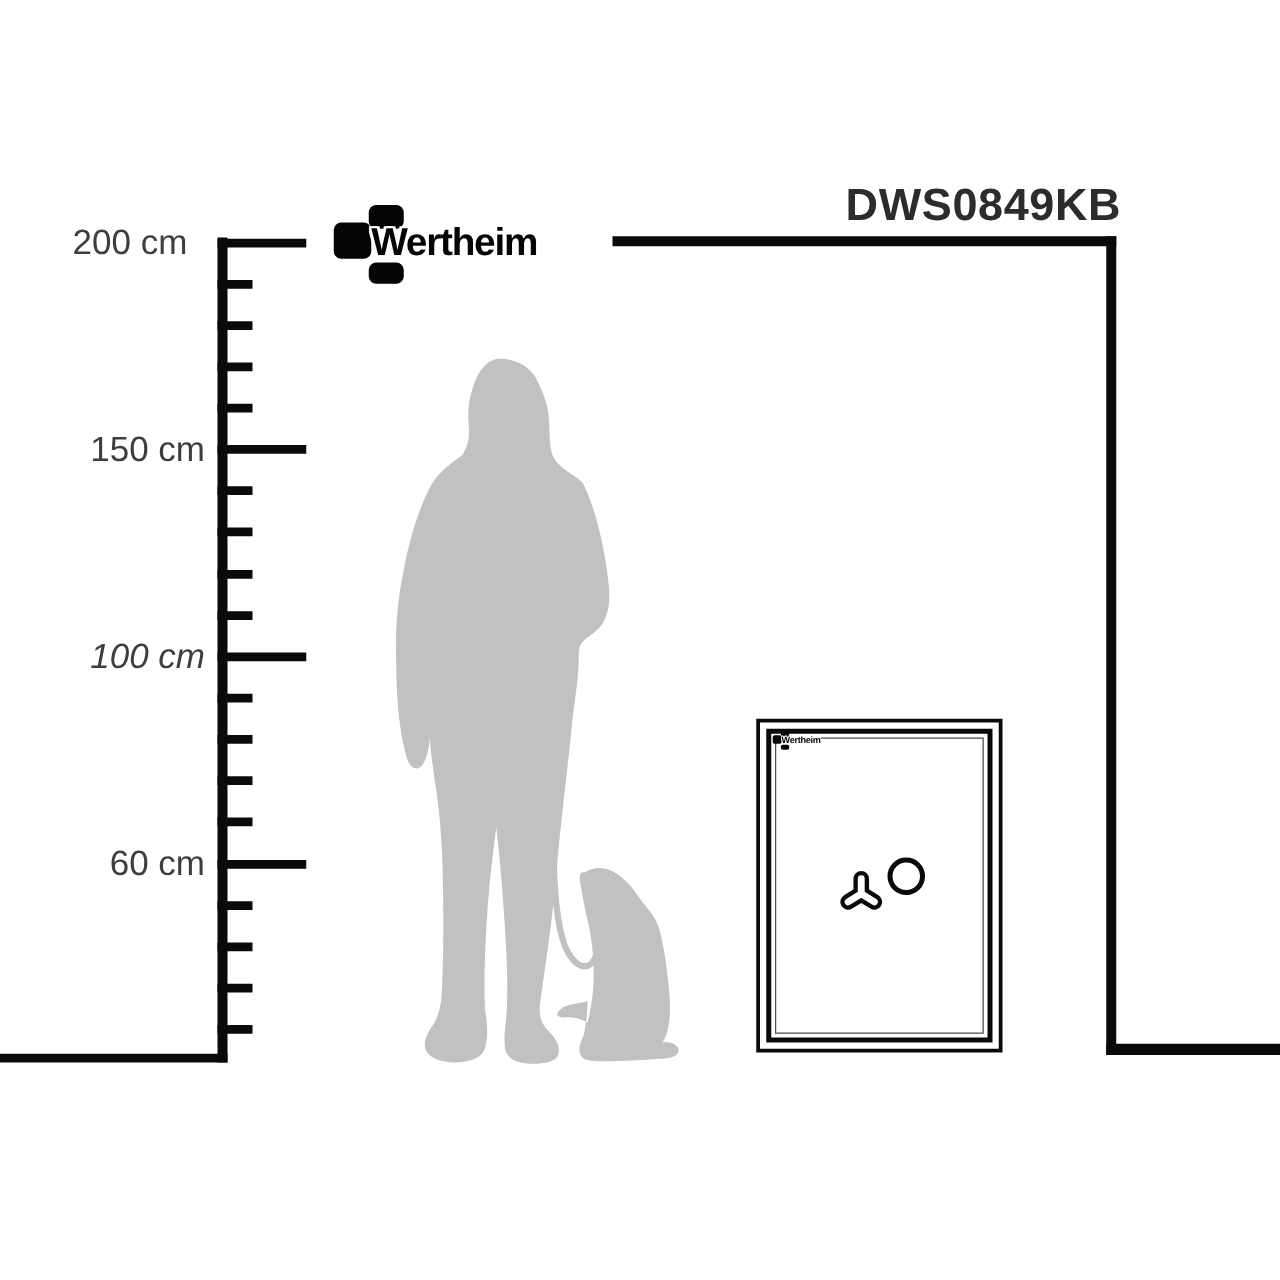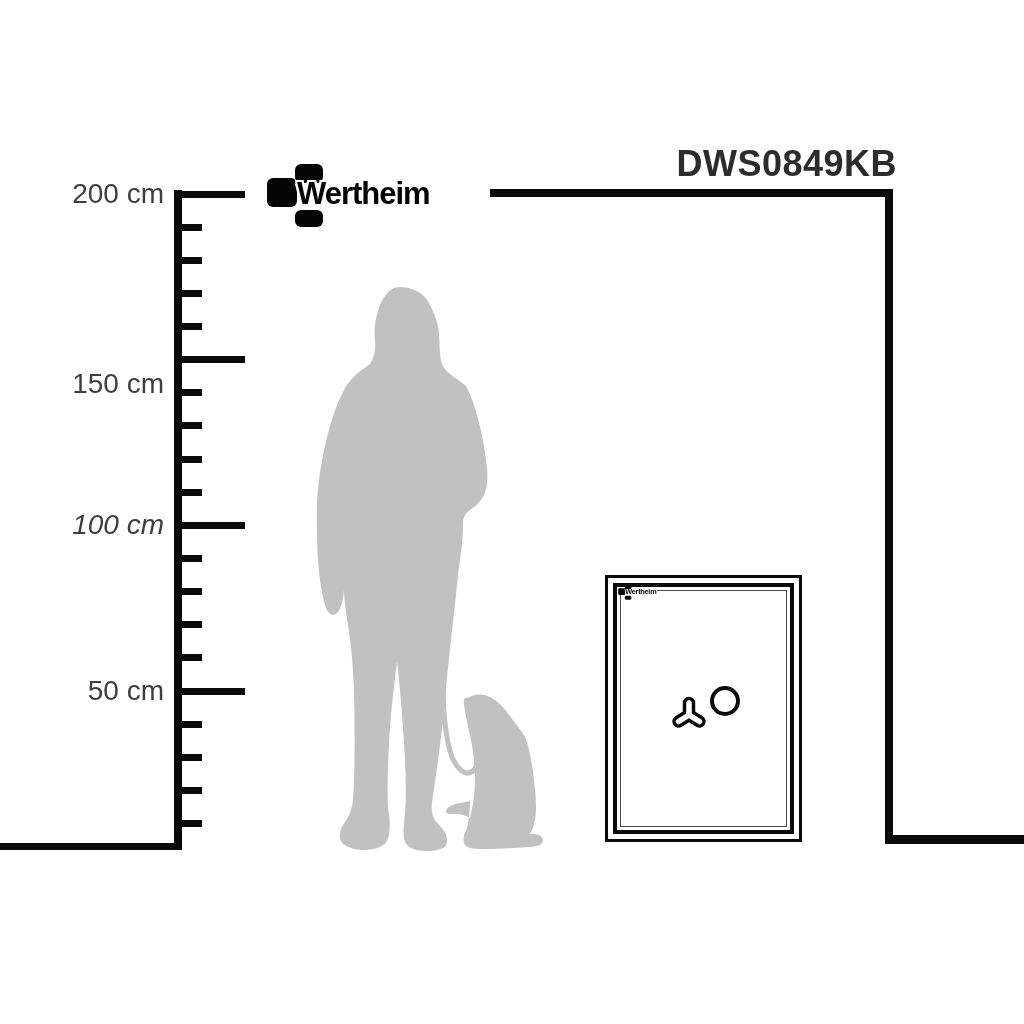--- a/index.html
+++ b/index.html
@@ -51,39 +51,39 @@
   #figures{left:0;top:0;}
 </style>
 </head>
 <body>
 
 <div id="stage">
 
   <div id="ruler-line" class="abs"></div>
   <div id="ticks">
       <div class="abs tick major" style="top: 190.5px;"></div>
-      <div class="abs tick-label" style="top: 178px;">200 cm</div>
+      <div class="abs tick-label" style="top: 178px; text-align: center;">200 cm</div>
       <div class="abs tick minor" style="top: 223.64px;"></div>
       <div class="abs tick minor" style="top: 256.78px;"></div>
       <div class="abs tick minor" style="top: 289.92px;"></div>
       <div class="abs tick minor" style="top: 323.06px;"></div>
       <div class="abs tick major" style="top: 356.2px;"></div>
-      <div class="abs tick-label" style="top: 343.7px; margin-top: 24px;">150 cm</div>
+      <div class="abs tick-label" style="top: 343.7px;">150 cm</div>
       <div class="abs tick minor" style="top: 389.34px;"></div>
       <div class="abs tick minor" style="top: 422.48px;"></div>
       <div class="abs tick minor" style="top: 455.62px;"></div>
       <div class="abs tick minor" style="top: 488.76px;"></div>
       <div class="abs tick major" style="top: 521.9px;"></div>
       <div class="abs tick-label" style="top: 509.4px; font-style: italic;">100 cm</div>
       <div class="abs tick minor" style="top: 555.04px;"></div>
       <div class="abs tick minor" style="top: 588.18px;"></div>
       <div class="abs tick minor" style="top: 621.32px;"></div>
       <div class="abs tick minor" style="top: 654.46px;"></div>
       <div class="abs tick major" style="top: 687.6px;"></div>
-      <div class="abs tick-label" style="top: 675.1px;">50 cm</div>
+      <div class="abs tick-label" style="top: 675.1px;">60 cm</div>
       <div class="abs tick minor" style="top: 720.74px;"></div>
       <div class="abs tick minor" style="top: 753.88px;"></div>
       <div class="abs tick minor" style="top: 787.02px;"></div>
       <div class="abs tick minor" style="top: 820.16px;"></div>
     </div>
 
   <div id="frame-top" class="abs"></div>
   <div id="frame-right" class="abs"></div>
   <div id="frame-bottom-right" class="abs"></div>
   <div id="ground-left" class="abs"></div>

